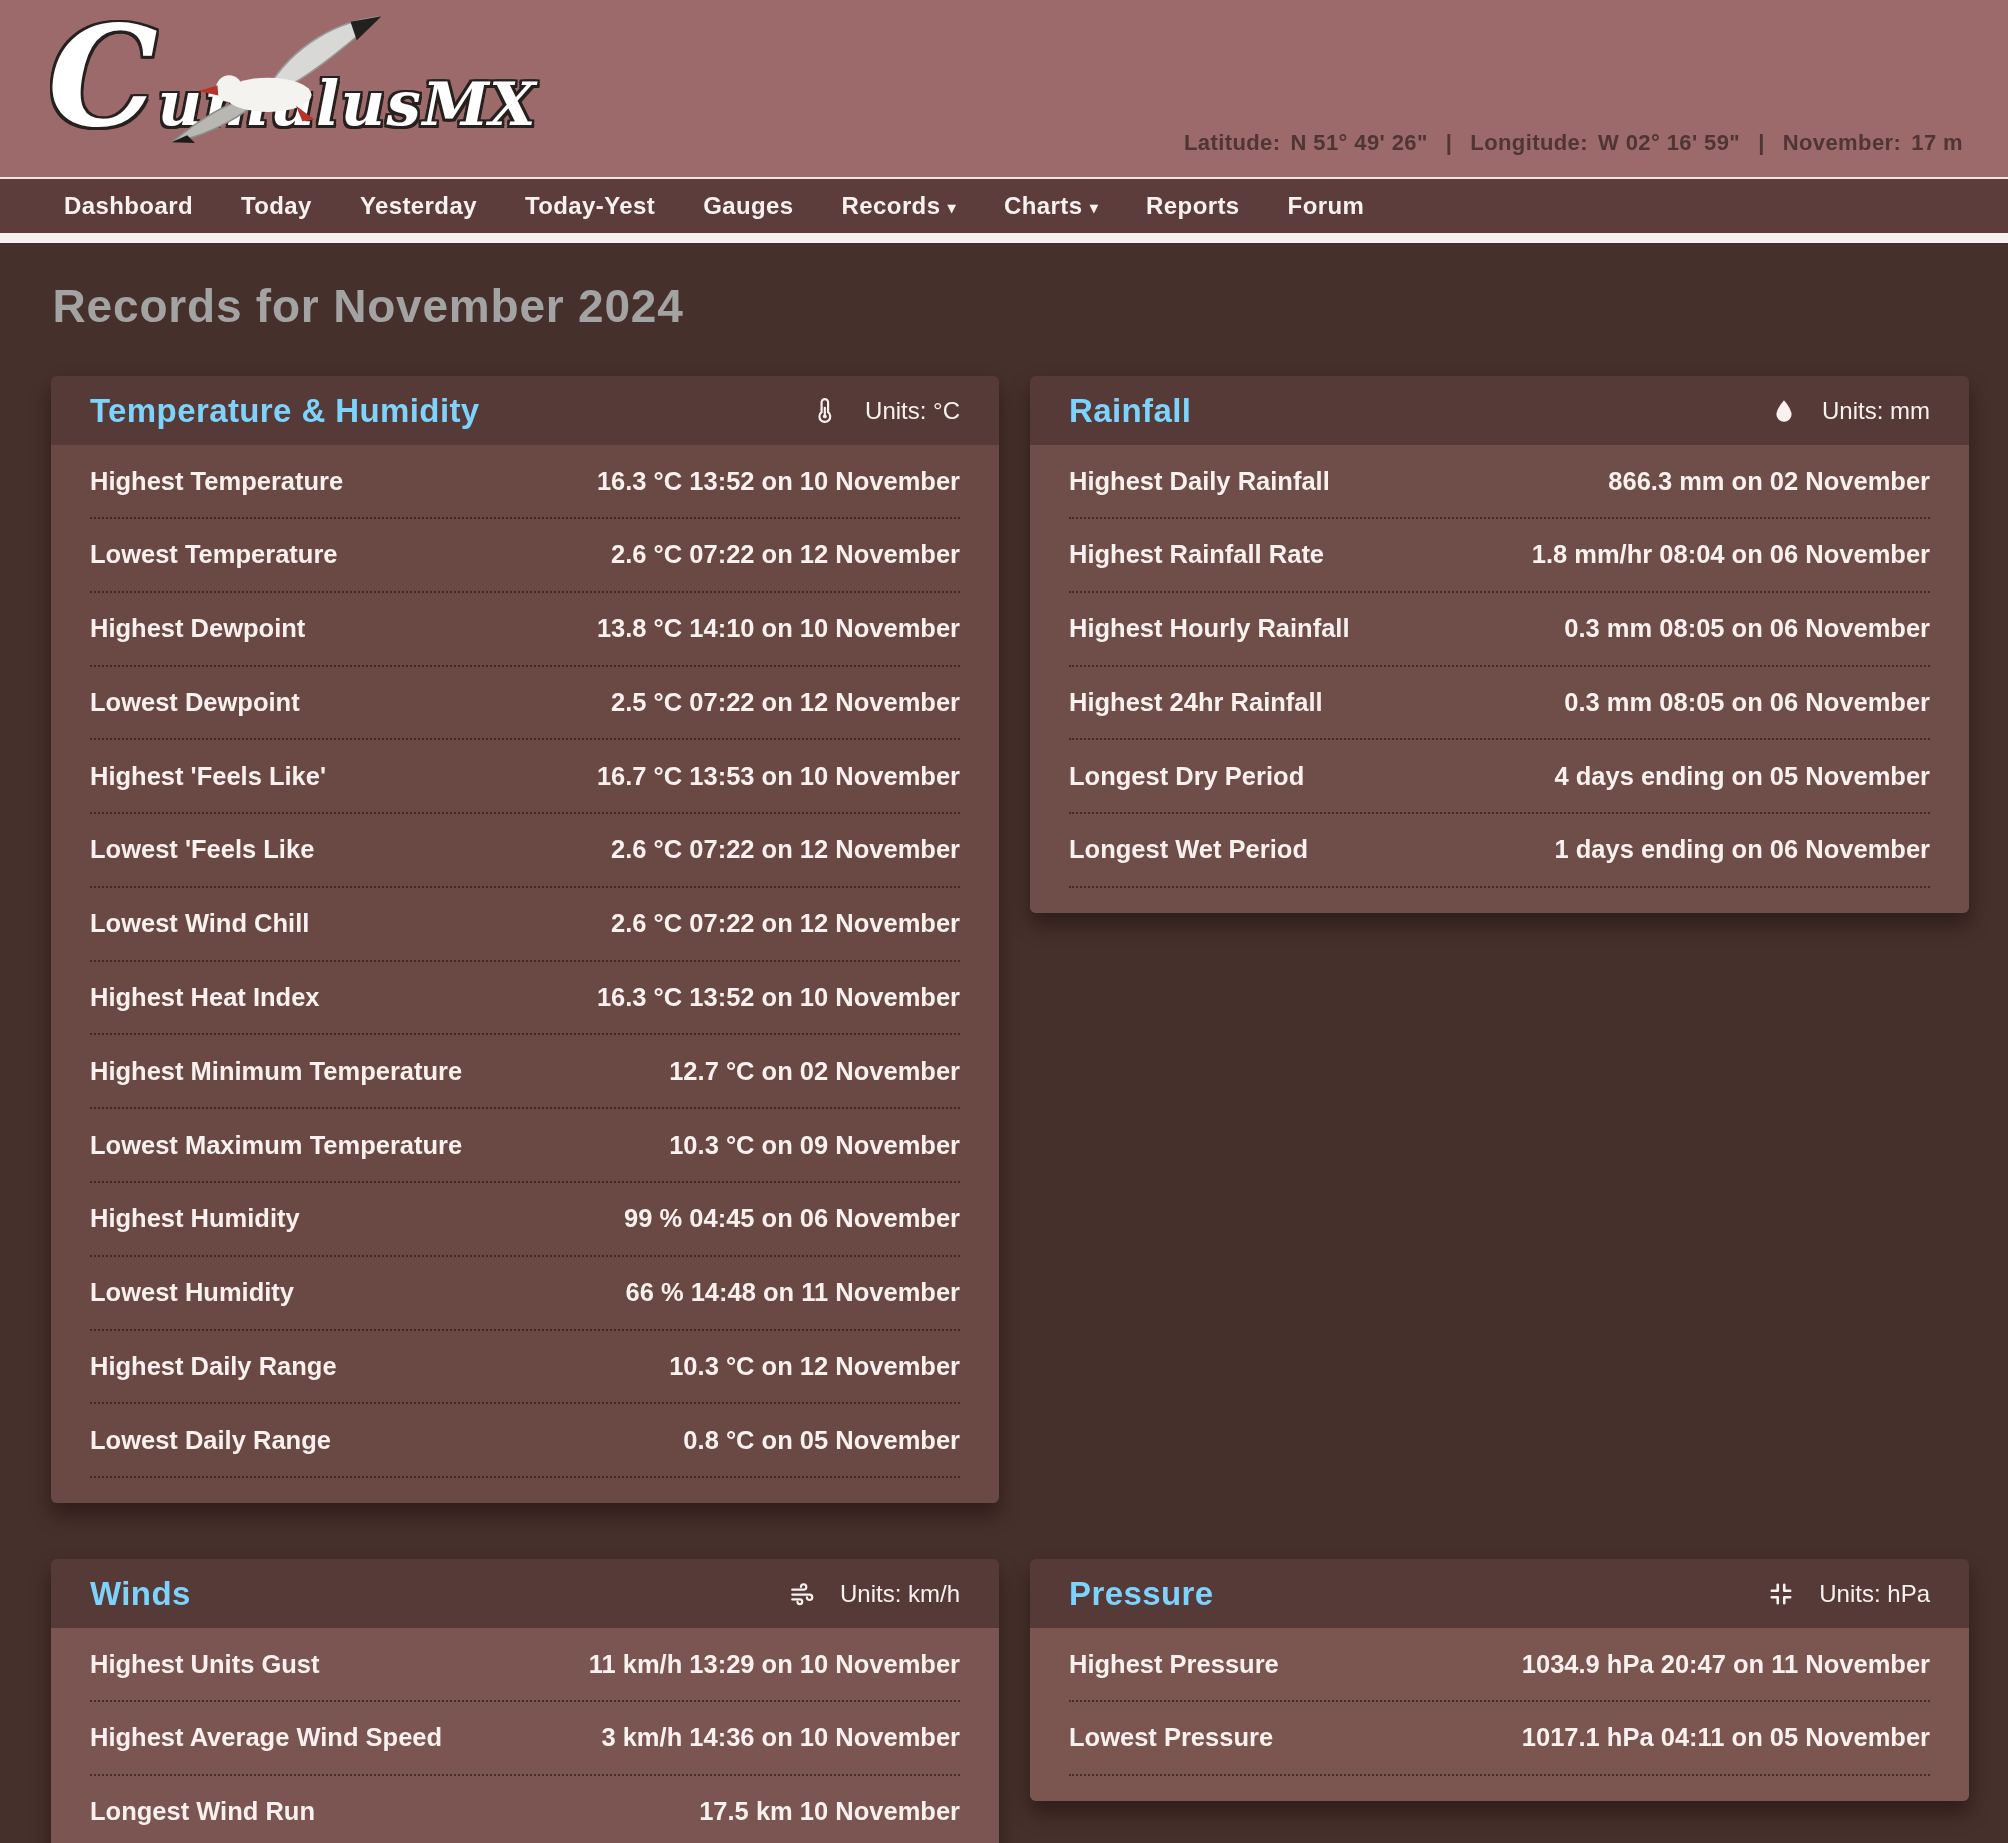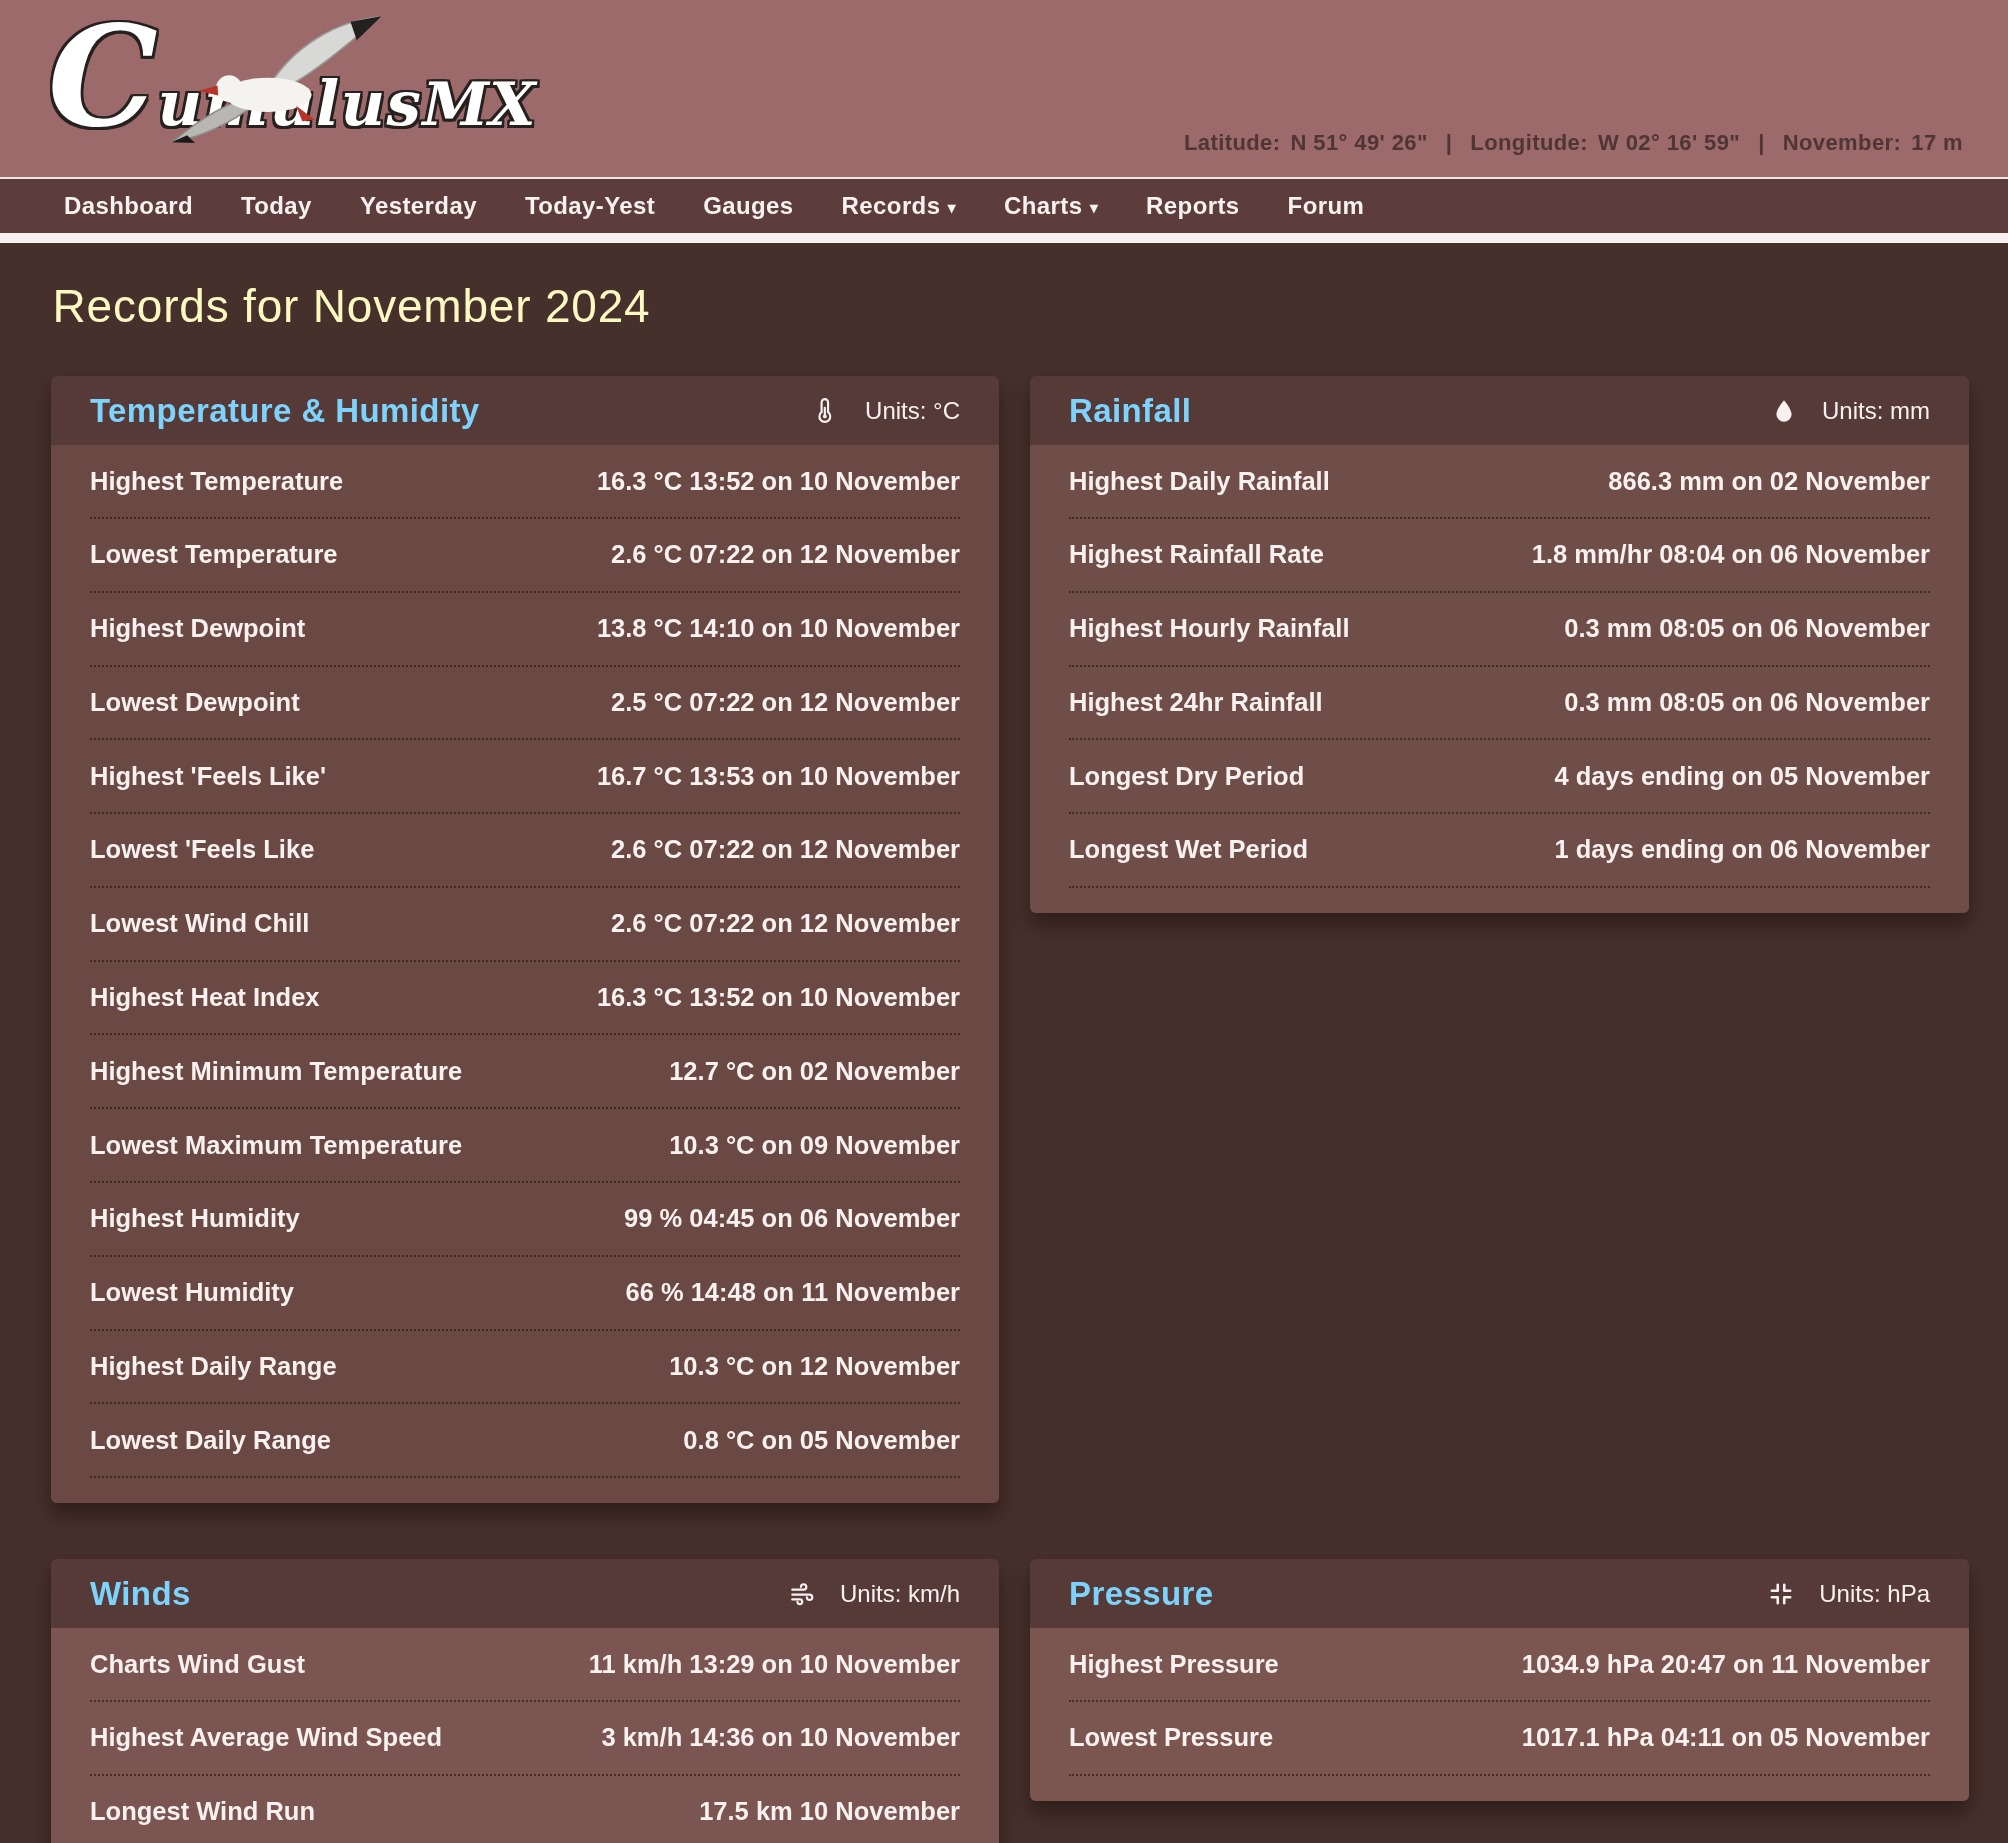--- a/index.html
+++ b/index.html
@@ -37,21 +37,21 @@
   }
   .nav-item{
     color:#f7f1ef;font-size:24px;font-weight:600;letter-spacing:0.4px;
     text-decoration:none;cursor:pointer;display:flex;align-items:center;gap:7.4px;
   }
   .nav-item .caret{font-size:15.6px;line-height:1;transform:translateY(1.6px);}
   .nav-strip{height:10px;background:#f6f0ee;}
   
   .content{padding:36px 39px 41px 51px;}
   .page-title{
-    margin:0 0 43px 1.6px;color:#fef9c3;font-size:46px;font-weight:400;letter-spacing:0.8px;
+    margin:0 0 43px 1.6px;color:#a3a3a3;font-size:46px;font-weight:700;letter-spacing:0.8px;
   }
   .panels-grid{
     display:grid;grid-template-columns:948px 939px;column-gap:31px;row-gap:56px;
     align-items:start;
   }
   .panel{
     border-radius:5.8px;overflow:hidden;
     box-shadow:0 11.5px 20px rgba(18,7,5,.45);
   }
   .panel-header{
@@ -285,21 +285,21 @@
                 <path d="M3 8h10.5a2.5 2.5 0 1 0-2.5-2.5"></path>
                 <path d="M3 12.5h16a2.5 2.5 0 1 1-2.5 2.5"></path>
                 <path d="M3 17h7a2.2 2.2 0 1 1-2.2 2.2"></path>
               </svg>
             </span>
         <span class="unit-label">Units: km/h</span>
       </div>
     </div>
     <div class="panel-body" style="background: rgb(123, 85, 81);">
   <div class="record-row">
-    <span class="row-label">Charts Wind Gust</span>
+    <span class="row-label">Highest Units Gust</span>
     <span class="row-value">11 km/h 13:29 on 10 November</span>
   </div>
 
   <div class="record-row">
     <span class="row-label">Highest Average Wind Speed</span>
     <span class="row-value">3 km/h 14:36 on 10 November</span>
   </div>
 
   <div class="record-row">
     <span class="row-label">Longest Wind Run</span>

